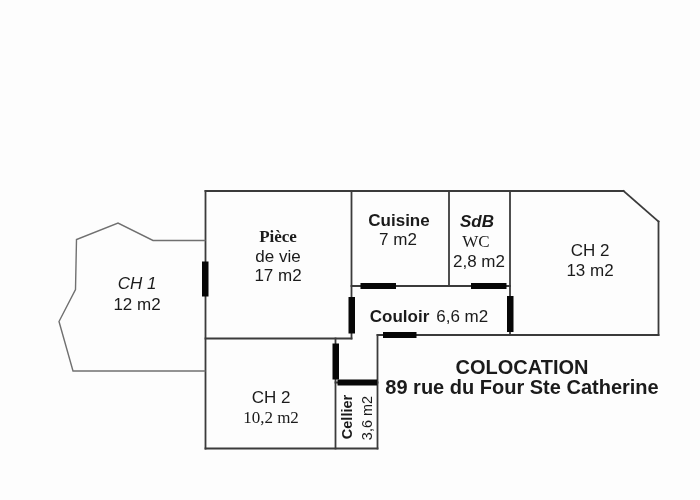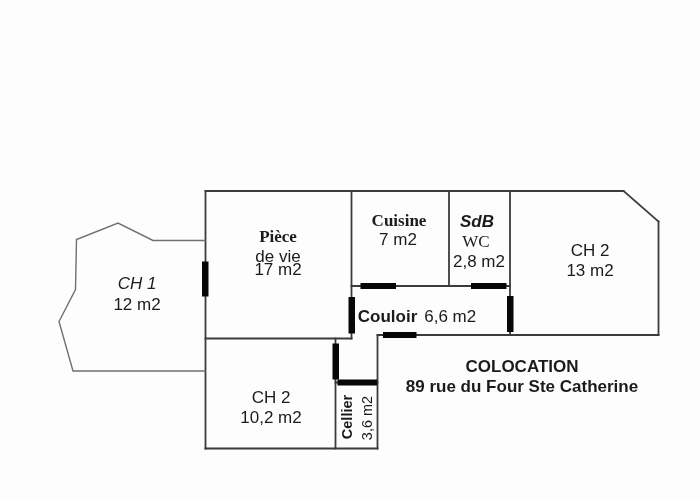--- a/index.html
+++ b/index.html
@@ -11,44 +11,44 @@
   .lbl{
     position:absolute;transform:translate(-50%,-50%);
     font-size:17px;line-height:1;white-space:nowrap;color:#1b1b1b;
   }
   .bold{font-weight:bold;}
   
   .l-ch1-name   {left:137px;top:283px;font-style:italic;}
   .l-ch1-area   {left:137px;top:304px;}
   .l-piece-name {left:278px;top:236px;font-family:Liberation Serif, serif;}
   .l-piece-name2{left:278px;top:256px;}
-  .l-piece-area {left:278px;top:269px;}
-  .l-cuisine-name{left:399px;top:220px;font-family:Liberation Serif, serif;}
+  .l-piece-area {left:278px;top:275px;}
+  .l-cuisine-name{left:399px;top:220px;}
   .l-cuisine-area{left:398px;top:239px;}
   .l-sdb-name   {left:477px;top:221px;font-style:italic;}
   .l-sdb-name2  {left:476px;top:241px;font-family:Liberation Serif, serif;}
   .l-sdb-area   {left:479px;top:261px;}
   .l-ch2d-name  {left:590px;top:250px;}
   .l-ch2d-area  {left:590px;top:270px;text-align:right;}
   .l-ch2b-name  {left:271px;top:397px;}
-  .l-ch2b-area  {left:271px;top:417px;}
+  .l-ch2b-area  {left:271px;top:417px;font-family:Liberation Serif, serif;}
   .l-couloir{
-    left:417px;top:316px;display:flex;gap:7px;align-items:baseline;
+    left:429px;top:316px;display:flex;gap:7px;align-items:baseline;
   }
   .l-cellier-name{
     left:347px;top:417px;font-size:14.5px;
     transform:translate(-50%,-50%) rotate(-90deg);
   }
   .l-cellier-area{
     left:367px;top:418px;font-size:14.5px;
     transform:translate(-50%,-50%) rotate(-90deg);
   }
   .annotation{
     position:absolute;left:522px;top:357px;transform:translateX(-50%);
-    text-align:center;font-weight:bold;font-size:17px;line-height:20px;
+    text-align:center;font-weight:bold;font-size:20px;line-height:20px;
     white-space:nowrap;
   }
 </style>
 </head>
 <body>
 
 <div class="canvas">
 
   <svg class="plan-svg" viewBox="0 0 700 500">
 

